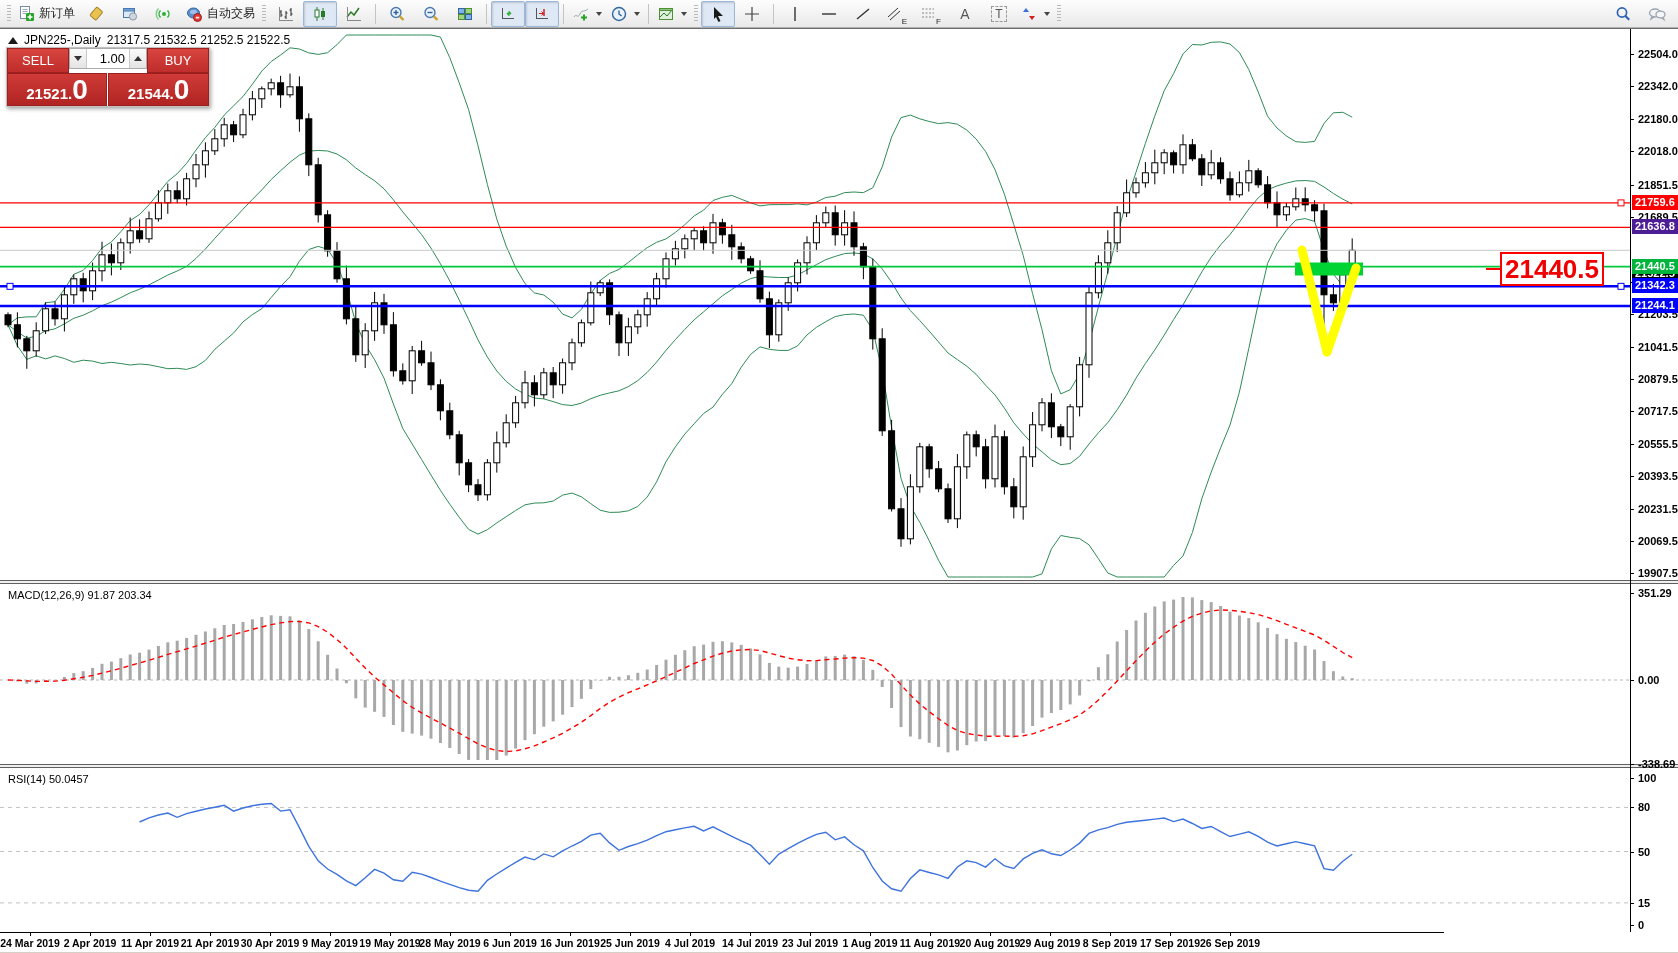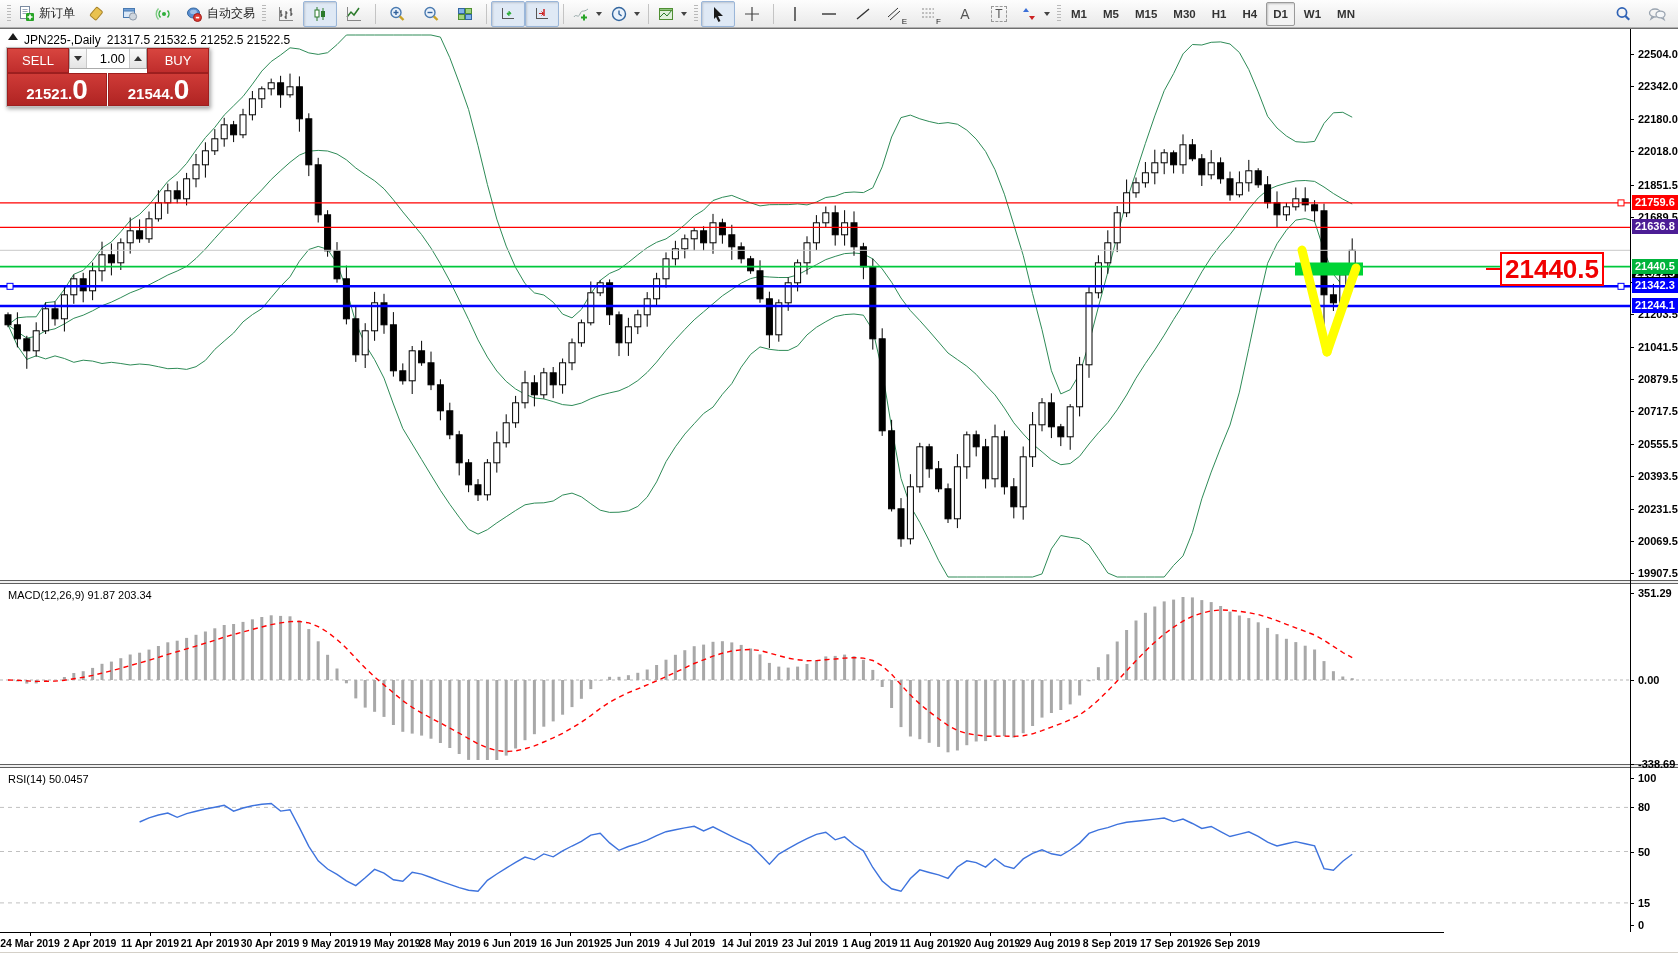--- a/index.html
+++ b/index.html
@@ -24,21 +24,21 @@
   #price-axis{position:absolute;left:1630px;top:0;width:48px;height:903px;}
   .tick-label{position:absolute;left:8px;font-size:11px;font-weight:600;color:#000;height:14px;line-height:14px;white-space:nowrap;}
   .tick-mark{position:absolute;left:0;width:4px;height:1px;background:#000;}
   .price-badge{position:absolute;left:2px;height:15px;line-height:15px;padding:0 3px;font-size:11px;font-weight:600;color:#fff;white-space:nowrap;}
   #date-axis{position:absolute;left:0;top:903px;width:1444px;height:20px;border-top:1px solid #000;}
   .date-label{position:absolute;top:4px;width:76px;text-align:center;font-size:10.5px;font-weight:600;color:#000;white-space:nowrap;}
   .date-tick{position:absolute;top:0;width:1px;height:3px;background:#000;}
   #bottom-strip{position:absolute;left:0;top:923px;width:1678px;height:2px;background:#d4d0c8;}
   .pane-label{position:absolute;left:8px;font-size:11px;color:#000;white-space:nowrap;}
   
-  #chart-title{position:absolute;left:8px;top:4px;font-size:12px;color:#000;display:flex;align-items:flex-start;gap:6px;}
+  #chart-title{position:absolute;left:8px;top:4px;font-size:12px;color:#000;display:flex;align-items:center;gap:6px;}
   #collapse-tri{width:0;height:0;border-left:5px solid transparent;border-right:5px solid transparent;border-bottom:7px solid #1a1a1a;}
   #trade-panel{position:absolute;left:6px;top:18px;width:202px;height:58px;background:#fff;border:1px solid #c0c0c0;box-shadow:1px 2px 4px rgba(0,0,0,.35);}
   .tp-top{position:absolute;top:0;left:0;width:100%;height:25px;}
   .tp-sell-btn,.tp-buy-btn{position:absolute;top:0;height:25px;width:62px;background:linear-gradient(#d8453f,#bf2d2c);color:#fff;font-size:13px;display:flex;align-items:center;justify-content:center;border:1px solid #9d1f1f;box-sizing:border-box;}
   .tp-sell-btn{left:0;}
   .tp-buy-btn{right:0;}
   #vol-box{position:absolute;left:62px;top:0;width:78px;height:21px;border:1px solid #ababab;box-sizing:border-box;background:#fff;display:flex;}
   .vol-btn{width:16px;display:flex;align-items:center;justify-content:center;background:linear-gradient(#fafafa,#e4e4e4);border-right:1px solid #c9c9c9;}
   .vol-btn.right{border-right:none;border-left:1px solid #c9c9c9;}
   #vol-value{flex:1;display:flex;align-items:center;justify-content:flex-end;padding-right:4px;font-size:13px;color:#000;}
@@ -247,31 +247,20 @@
   </div>
   <div class="tbtn">
     <svg class="icon-svg" width="18" height="18" viewBox="0 0 18 18">
           <path d="M6 3l3 4H3z" fill="#3a6fd8"></path>
           <path d="M12 15l-3-4h6z" fill="#c22"></path>
         </svg>
     <span class="caret"></span>
   </div>
 
   <span class="grip"></span>
-  <div id="tf-group" style="display:flex;align-items:center;gap:2px;">
-        <div class="tfbtn">M1</div>
-        <div class="tfbtn">M5</div>
-        <div class="tfbtn">M15</div>
-        <div class="tfbtn">M30</div>
-        <div class="tfbtn">H1</div>
-        <div class="tfbtn">H4</div>
-        <div class="tfbtn active">D1</div>
-        <div class="tfbtn">W1</div>
-        <div class="tfbtn">MN</div>
-      </div>
 
   <span id="tb-spacer"></span>
 
   <div class="tbtn">
     <svg class="icon-svg" width="18" height="18" viewBox="0 0 18 18">
           <circle cx="8" cy="7.5" r="4.6" fill="none" stroke="#2f62b5" stroke-width="1.7"></circle>
           <line x1="11.4" y1="11" x2="15.2" y2="14.8" stroke="#2f62b5" stroke-width="2.2"></line>
         </svg>
   </div>
   <div class="tbtn">

